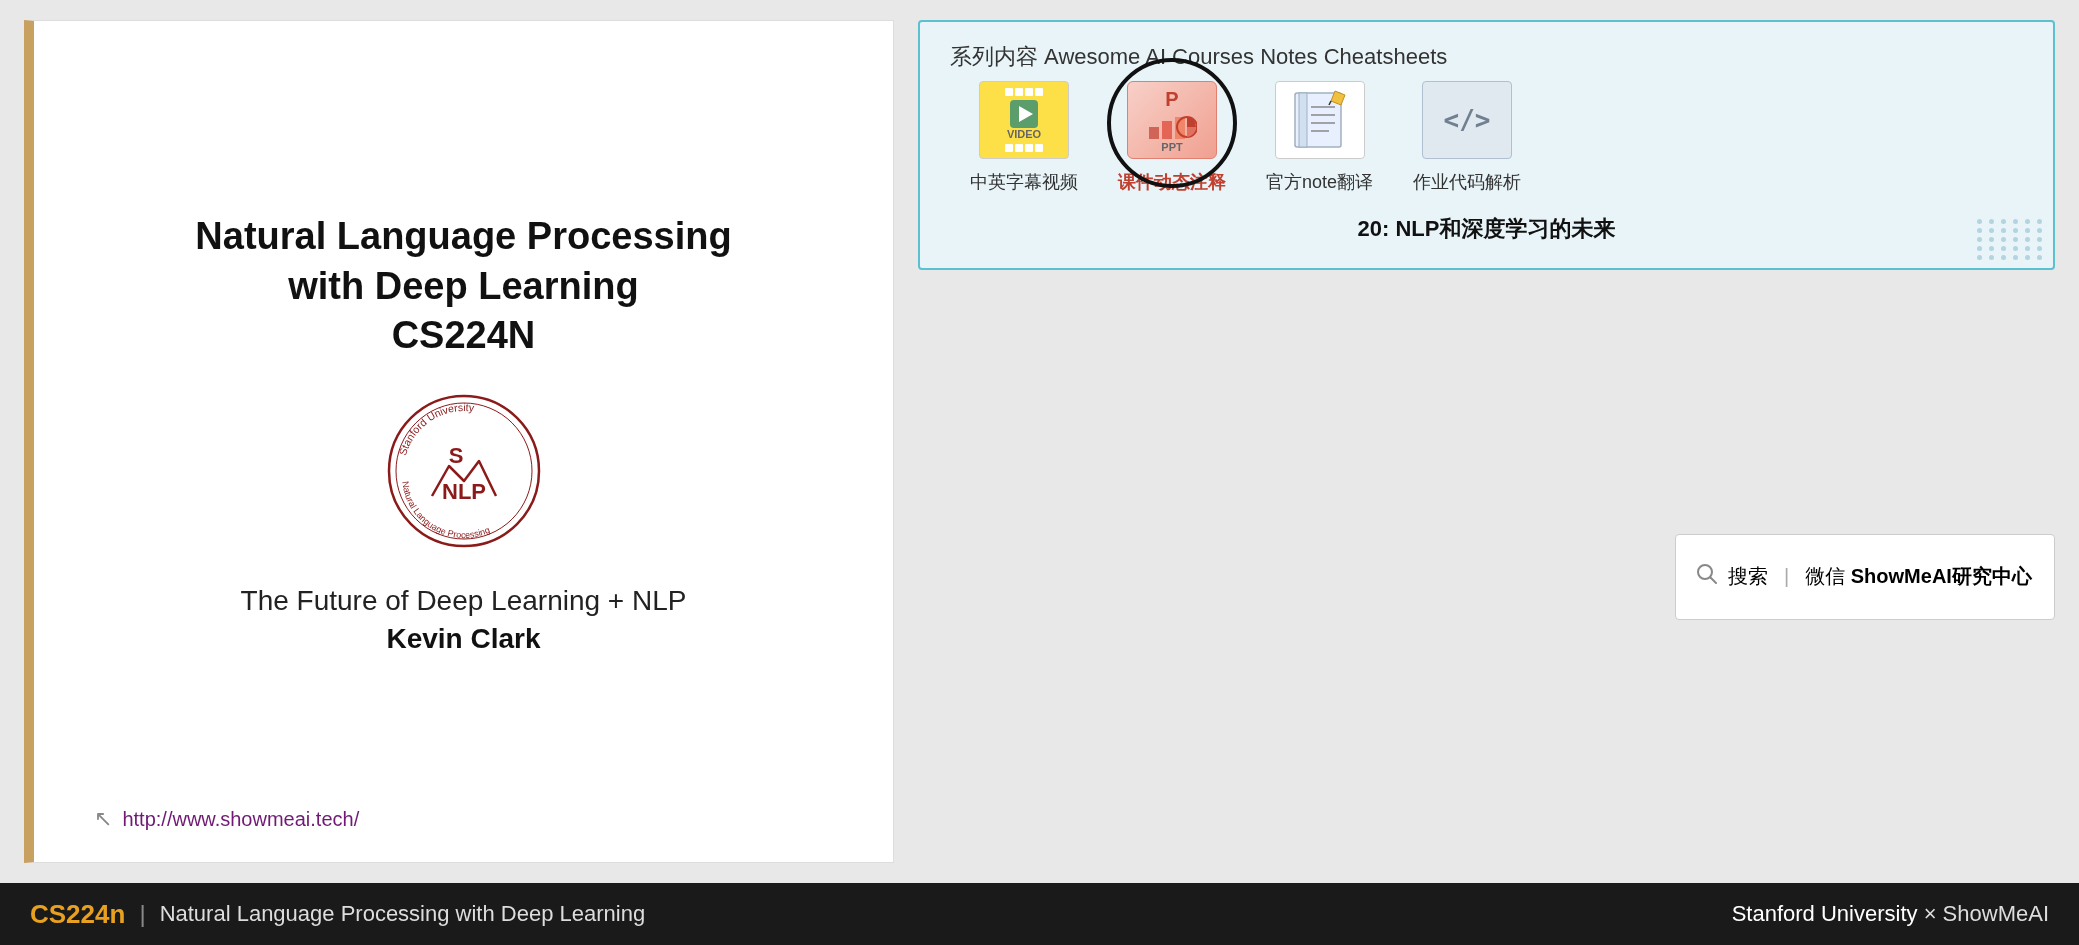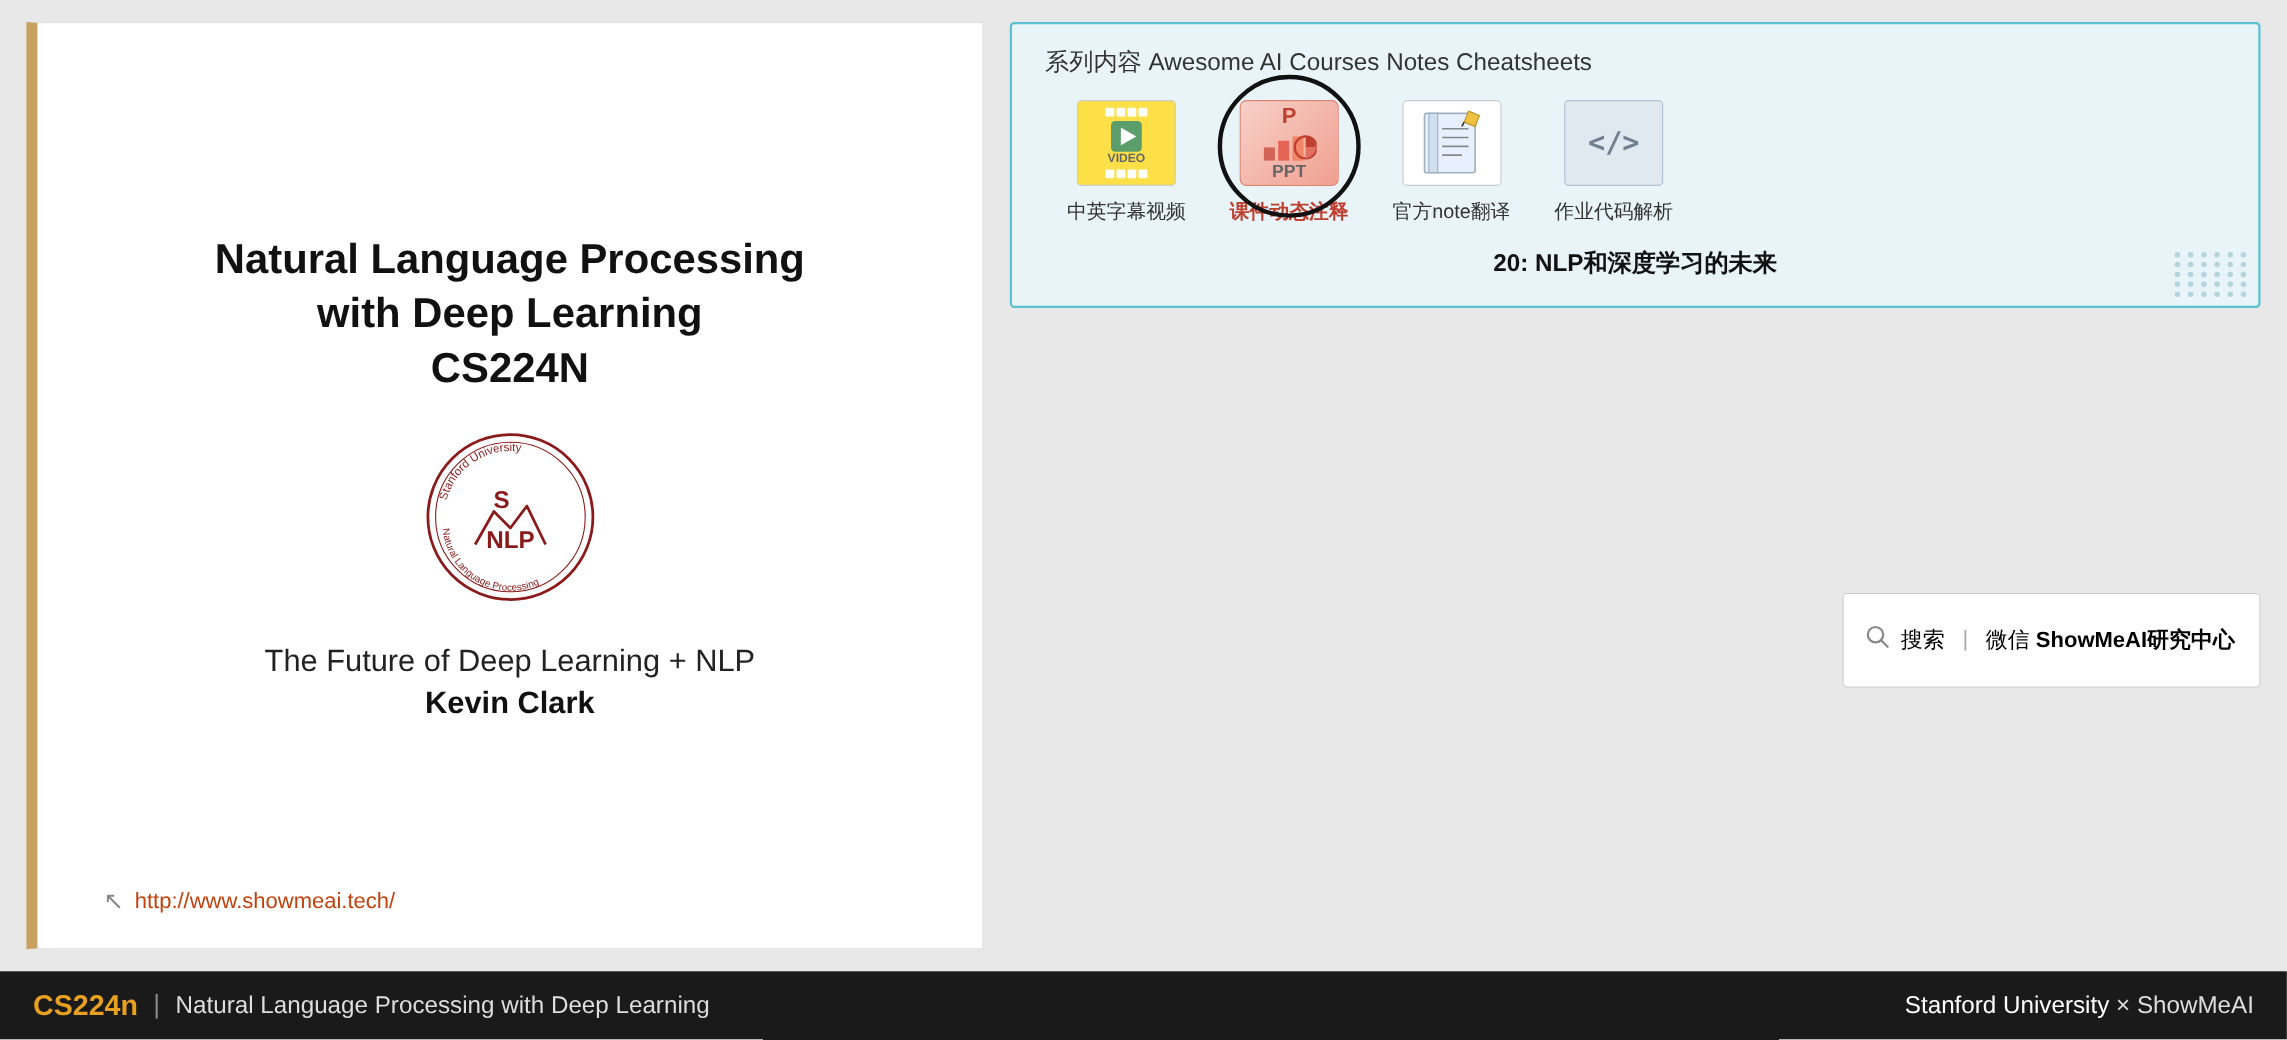--- a/index.html
+++ b/index.html
@@ -96,21 +96,21 @@
       background: #e8f4f8;
       border: 2px solid #5bc0d0;
       border-radius: 4px;
       padding: 20px 30px 24px 30px;
       position: relative;
     }
 
     .series-title {
       font-size: 22px;
       color: #333;
-      margin-bottom: 18px;
+      margin-bottom: 8px;
     }
 
     .series-icons {
       display: flex;
       gap: 40px;
       align-items: flex-start;
       margin-bottom: 20px;
       padding: 0 20px;
     }
 
@@ -193,21 +193,21 @@
       height: 78px;
       display: flex;
       flex-direction: column;
       align-items: center;
       justify-content: center;
       border: 1px solid #e08070;
       position: relative;
     }
 
     .ppt-label-tag {
-      font-size: 16px;
+      font-size: 11px;
       font-weight: bold;
       color: #666;
     }
 
     
     .note-icon-wrap {
       background: #fff;
       border-radius: 4px;
       width: 90px;
       height: 78px;
@@ -387,21 +387,21 @@
           <text x="80" y="108" font-size="22" font-weight="bold" fill="#8b1a1a" font-family="Arial" text-anchor="middle">NLP</text>
         </svg>
       </div>
 
       <div class="slide-subtitle">The Future of Deep Learning + NLP</div>
       <div class="slide-author">Kevin Clark</div>
     </div>
 
     <div class="slide-footer">
       <span class="cursor-icon">↖</span>
-      <span style="color:#c2410c; font-size:20px;">http://www.showmeai.tech/</span>
+      <span style="color:#701a75; font-size:20px;">http://www.showmeai.tech/</span>
     </div>
   </div>
 
   <div class="right-panel">
 
     <div class="series-box">
       <div class="series-title">系列内容 Awesome AI Courses Notes Cheatsheets</div>
 
       <div class="series-icons">
 

